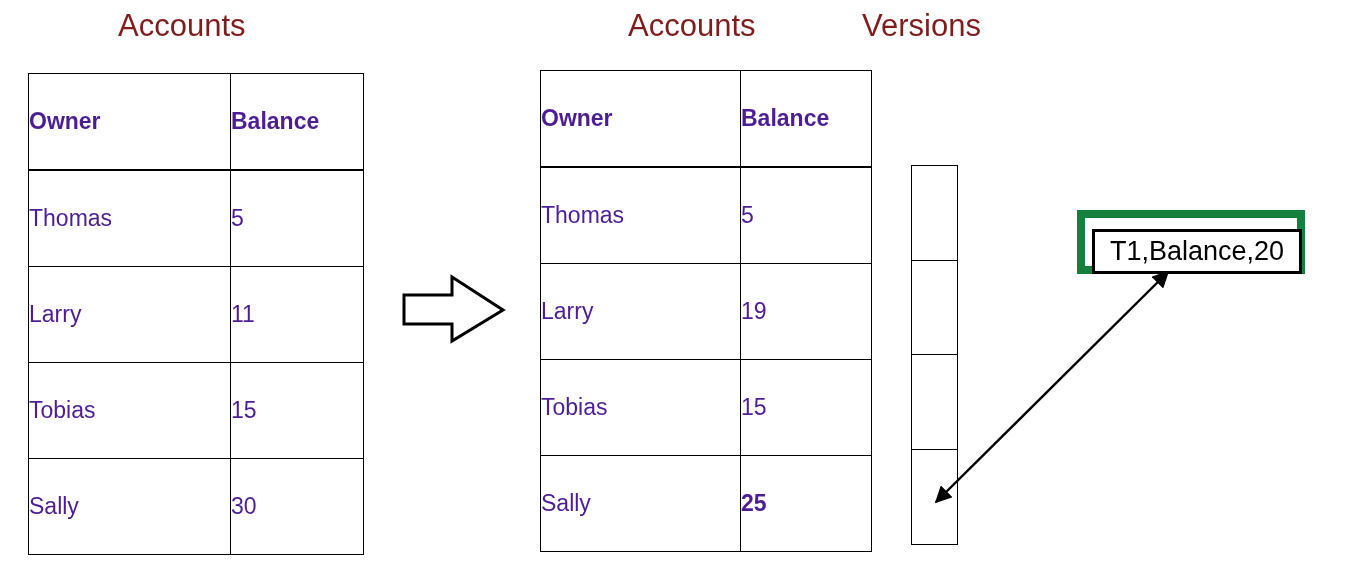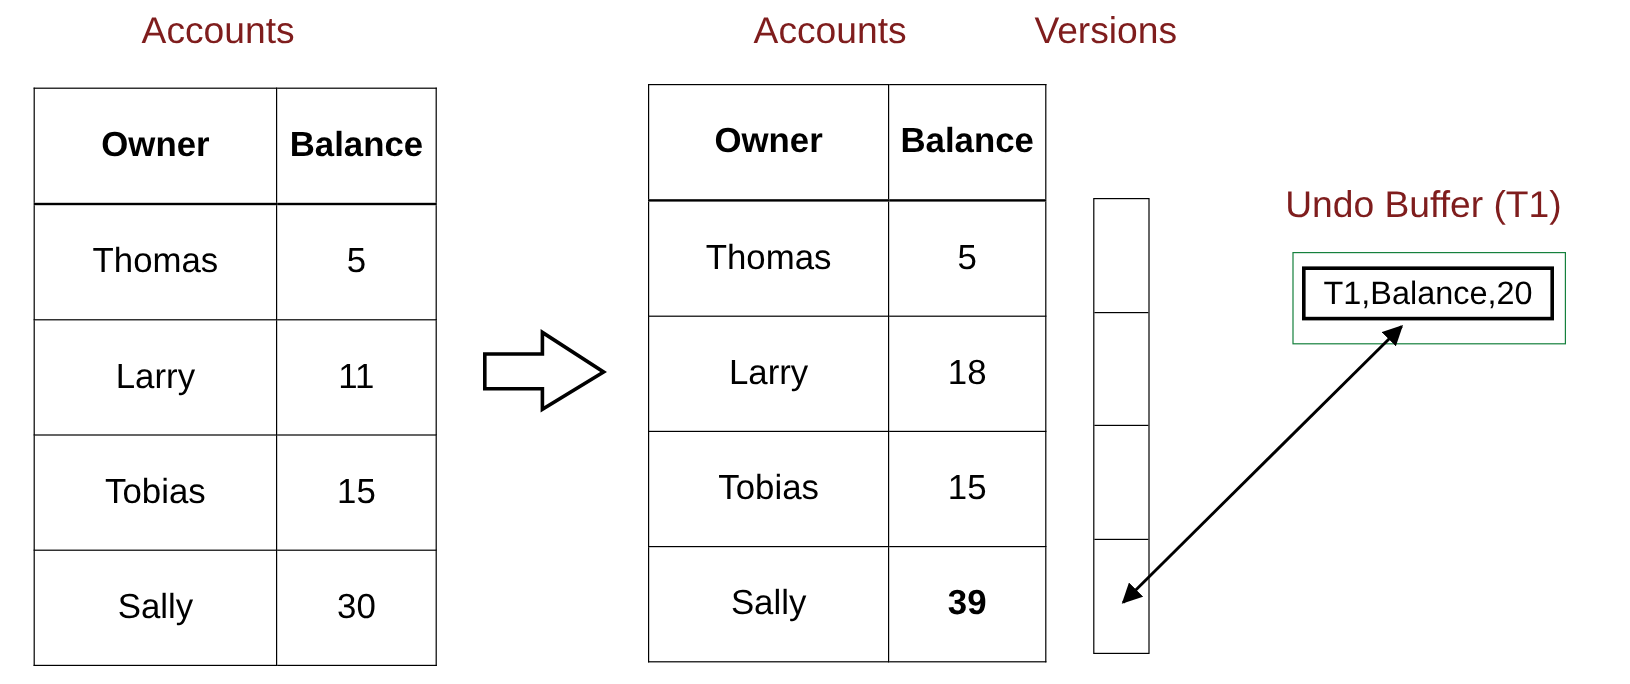--- a/index.html
+++ b/index.html
@@ -38,26 +38,26 @@
 
   
   .acct-table {
     position: absolute;
     border-collapse: collapse;
     table-layout: fixed;
     background: #fff;
   }
   .acct-table td {
     border: 1px solid #000;
-    text-align: center;
+    text-align: left;
     vertical-align: middle;
-    font-size: 29px;
+    font-size: 23px;
     font-weight: 400;
     padding: 0;
-    color: #000000;
+    color: #4c1d95;
   }
   .acct-table td.th-cell {
     font-weight: bold;
     border-bottom: 2px solid #000;
   }
   .acct-table td.bold-val { font-weight: bold; }
 
   #accounts-table-before {
     left: 28px;
     top: 73px;
@@ -93,22 +93,22 @@
     border-bottom: 1px solid #000;
   }
   #versions-column .vcell:last-child { border-bottom: none; }
 
   
   #undo-outer-box {
     position: absolute;
     left: 1077px;
     top: 210px;
     width: 228px;
-    height: 77px;
-    border: 1px solid #15803d;
+    height: 64px;
+    border: 8px solid #15803d;
     box-sizing: border-box;
     background: #fff;
   }
   #undo-inner-box {
     position: absolute;
     left: 7px;
     top: 11px;
     width: 210px;
     height: 45px;
     border: 3px solid #000;
@@ -140,21 +140,20 @@
 <body>
 
 <div class="canvas">
 
   <div class="title" id="accounts-title-before">Accounts</div>
 
   <div class="title" id="accounts-title-after">Accounts</div>
 
   <div class="title" id="versions-title">Versions</div>
 
-  <div class="title" id="undo-title">Undo Buffer (T1)</div>
 
   <table class="acct-table" id="accounts-table-before">
     <colgroup>
         <col class="c-owner">
         <col class="c-bal">
       </colgroup>
     <tbody>
       <tr>
         <td class="th-cell">Owner</td>
         <td class="th-cell">Balance</td>
@@ -191,29 +190,29 @@
       <tr>
         <td class="th-cell">Owner</td>
         <td class="th-cell">Balance</td>
       </tr>
       <tr>
         <td>Thomas</td>
         <td>5</td>
       </tr>
       <tr>
         <td>Larry</td>
-        <td>18</td>
+        <td>19</td>
       </tr>
       <tr>
         <td>Tobias</td>
         <td>15</td>
       </tr>
       <tr>
         <td>Sally</td>
-        <td class="bold-val">39</td>
+        <td class="bold-val">25</td>
       </tr>
     </tbody>
   </table>
 
   <div id="versions-column">
     <div class="vcell"></div>
     <div class="vcell"></div>
     <div class="vcell"></div>
     <div class="vcell"></div>
   </div>

